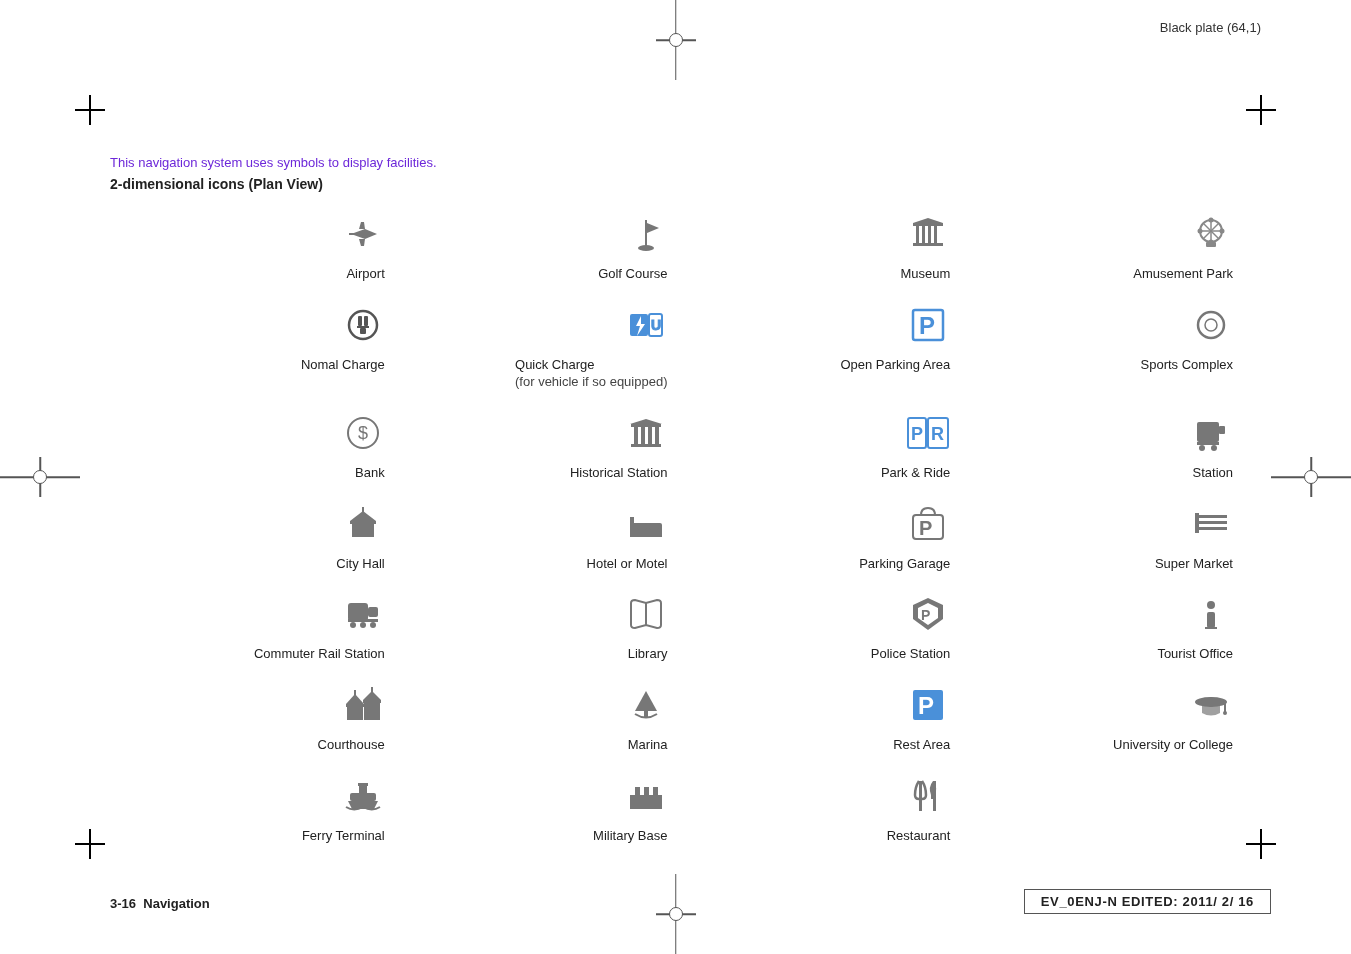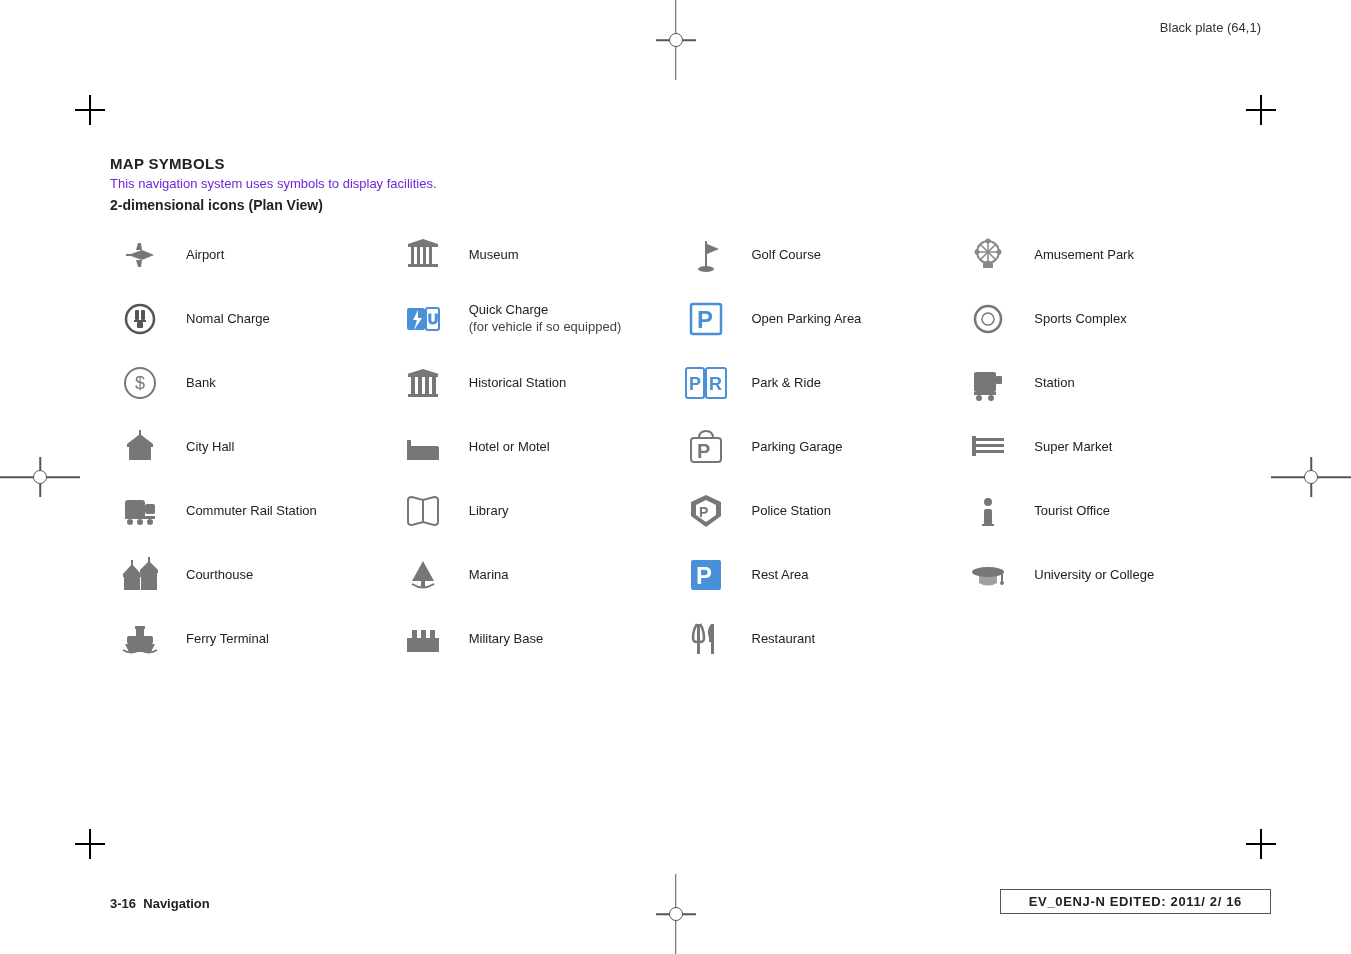--- a/index.html
+++ b/index.html
@@ -235,24 +235,25 @@
     
     .icons-grid {
       display: grid;
       grid-template-columns: repeat(4, 1fr);
       gap: 0;
       margin-top: 10px;
     }
 
     .icon-item {
       display: flex;
-      align-items: center;
-      gap: 24px;
+      align-items: flex-end;
+      gap: 10px;
       padding: 10px 8px;
       min-height: 60px;
+      flex-direction: column;
     }
 
     .icon-box {
       width: 44px;
       height: 44px;
       flex-shrink: 0;
       display: flex;
       align-items: center;
       justify-content: center;
     }
@@ -278,21 +279,21 @@
     }
     .footer-left span {
       font-weight: bold;
     }
 
     .footer-right {
       position: absolute;
       bottom: 40px;
       right: 80px;
       border: 1px solid #555;
-      padding: 4px 28px;
+      padding: 4px 16px;
       font-size: 13px;
       font-weight: bold;
       letter-spacing: 0.05em;
     }
 
     
     svg { display: block; }
 
   </style>
 </head>
@@ -332,71 +333,70 @@
 </div>
 <div class="crosshair-right">
   <div class="ch-v"></div>
   <div class="ch-h"></div>
   <div class="ch-circle"></div>
 </div>
 
 <div class="plate-text">Black plate (64,1)</div>
 
 <div class="content">
-  <div class="section-title">MAP SYMBOLS</div>
   <div class="section-desc">This navigation system uses symbols to display facilities.</div>
   <div class="section-subtitle">2-dimensional icons (Plan View)</div>
 
   <div class="icons-grid">
 
     <div class="icon-item">
       <div class="icon-box">
         <svg width="38" height="38" viewBox="0 0 38 38">
 
           <g fill="#777" transform="translate(19,19)">
             <polygon points="-12,0 2,-5 14,0 2,5"></polygon>
             <polygon points="-4,-5 -2,-12 1,-12 2,-5"></polygon>
             <polygon points="-4,5 -2,12 1,12 2,5"></polygon>
             <rect x="-14" y="-1" width="6" height="2"></rect>
           </g>
         </svg>
       </div>
       <span class="icon-label">Airport</span>
+    </div>
+
+    <div class="icon-item">
+      <div class="icon-box">
+        <svg width="38" height="38" viewBox="0 0 38 38">
+
+          <g fill="#777">
+            <rect x="18" y="5" width="2" height="28"></rect>
+            <polygon points="20,8 32,13 20,18"></polygon>
+            <ellipse cx="19" cy="33" rx="8" ry="3"></ellipse>
+          </g>
+        </svg>
+      </div>
+      <span class="icon-label">Golf Course</span>
     </div>
 
     <div class="icon-item">
       <div class="icon-box">
         <svg width="38" height="38" viewBox="0 0 38 38">
 
           <g fill="#777">
             <rect x="4" y="28" width="30" height="3"></rect>
             <rect x="4" y="8" width="30" height="3"></rect>
             <rect x="7" y="11" width="3" height="17"></rect>
             <rect x="13" y="11" width="3" height="17"></rect>
             <rect x="19" y="11" width="3" height="17"></rect>
             <rect x="25" y="11" width="3" height="17"></rect>
             <polygon points="19,3 4,8 34,8"></polygon>
           </g>
         </svg>
       </div>
       <span class="icon-label">Museum</span>
-    </div>
-
-    <div class="icon-item">
-      <div class="icon-box">
-        <svg width="38" height="38" viewBox="0 0 38 38">
-
-          <g fill="#777">
-            <rect x="18" y="5" width="2" height="28"></rect>
-            <polygon points="20,8 32,13 20,18"></polygon>
-            <ellipse cx="19" cy="33" rx="8" ry="3"></ellipse>
-          </g>
-        </svg>
-      </div>
-      <span class="icon-label">Golf Course</span>
     </div>
 
 
     <div class="icon-item">
       <div class="icon-box">
         <svg width="38" height="38" viewBox="0 0 38 38">
 
           <g fill="#999">
             <circle cx="19" cy="16" r="11" fill="none" stroke="#888" stroke-width="2"></circle>
             <line x1="19" y1="5" x2="19" y2="27" stroke="#888" stroke-width="1.5"></line>

